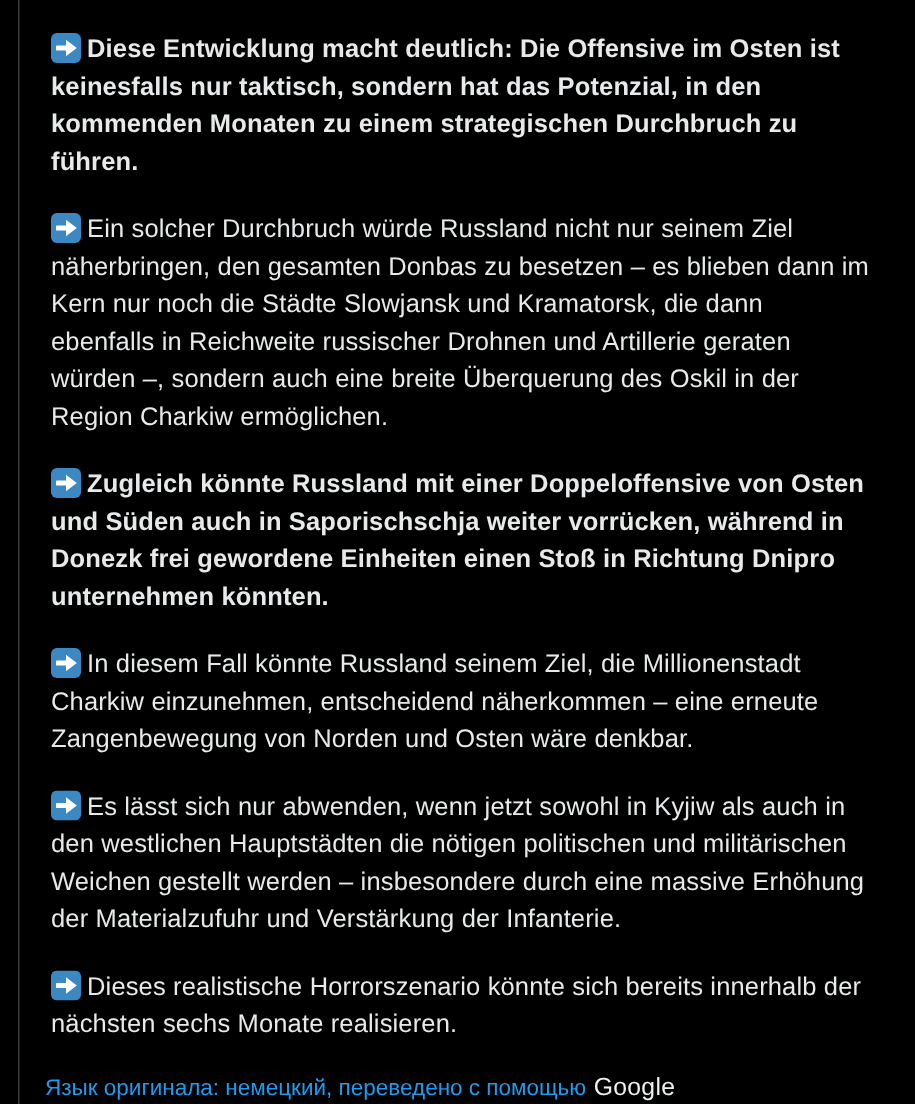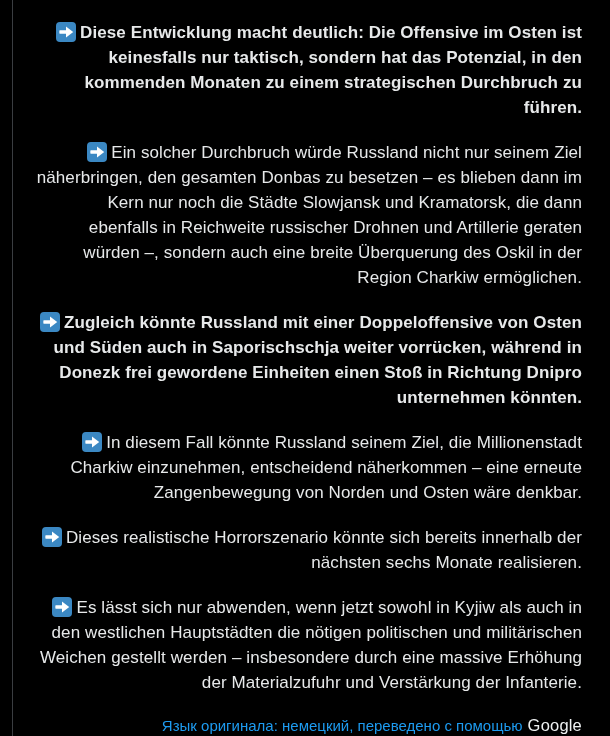--- a/index.html
+++ b/index.html
@@ -29,38 +29,36 @@
     top: 20px;
     width: 552px;
     color: #e7e9ea;
   }
   .para {
     margin: 0 0 20px 4px;
     font-size: 17px;
     line-height: 25px;
     font-weight: 400;
     letter-spacing: 0.1px;
-    text-align: right;
   }
   .para.bold {
     font-weight: 700;
   }
   .emoji {
     display: inline-block;
     width: 20px;
     height: 20px;
     vertical-align: -4px;
     margin-right: 4px;
   }
   .emoji svg { display: block; width: 20px; height: 20px; }
   .translation-note {
     margin-top: 2px;
     font-size: 15px;
     line-height: 20px;
-    text-align: right;
   }
   .translation-label {
     color: #1d9bf0;
   }
   .google-brand {
     color: #eef1f2;
     font-size: 16.5px;
     font-weight: 500;
     letter-spacing: 0.2px;
     margin-left: 5px;
@@ -104,29 +102,29 @@
             <rect x="6" y="15" width="15" height="6" rx="1" fill="#ffffff"></rect>
             <polygon points="18,8 31,18 18,28" fill="#ffffff"></polygon>
           </svg></span><span>In diesem Fall könnte Russland seinem Ziel, die Millionenstadt Charkiw einzunehmen, entscheidend näherkommen – eine erneute Zangenbewegung von Norden und Osten wäre denkbar.</span>
     </p>
 
     <p class="para">
       <span class="emoji"><svg viewBox="0 0 36 36">
             <rect x="0" y="0" width="36" height="36" rx="7" fill="#3b88c3"></rect>
             <rect x="6" y="15" width="15" height="6" rx="1" fill="#ffffff"></rect>
             <polygon points="18,8 31,18 18,28" fill="#ffffff"></polygon>
-          </svg></span><span>Dieses realistische Horrorszenario könnte sich bereits innerhalb der nächsten sechs Monate realisieren.</span>
+          </svg></span><span>Es lässt sich nur abwenden, wenn jetzt sowohl in Kyjiw als auch in den westlichen Hauptstädten die nötigen politischen und militärischen Weichen gestellt werden – insbesondere durch eine massive Erhöhung der Materialzufuhr und Verstärkung der Infanterie.</span>
     </p>
 
     <p class="para">
       <span class="emoji"><svg viewBox="0 0 36 36">
             <rect x="0" y="0" width="36" height="36" rx="7" fill="#3b88c3"></rect>
             <rect x="6" y="15" width="15" height="6" rx="1" fill="#ffffff"></rect>
             <polygon points="18,8 31,18 18,28" fill="#ffffff"></polygon>
-          </svg></span><span>Es lässt sich nur abwenden, wenn jetzt sowohl in Kyjiw als auch in den westlichen Hauptstädten die nötigen politischen und militärischen Weichen gestellt werden – insbesondere durch eine massive Erhöhung der Materialzufuhr und Verstärkung der Infanterie.</span>
+          </svg></span><span>Dieses realistische Horrorszenario könnte sich bereits innerhalb der nächsten sechs Monate realisieren.</span>
     </p>
 
     <div class="translation-note">
       <span class="translation-label">Язык оригинала: немецкий, переведено с помощью</span><span class="google-brand">Google</span>
     </div>
 
   </div>
 </div>
 
 </body></html>

